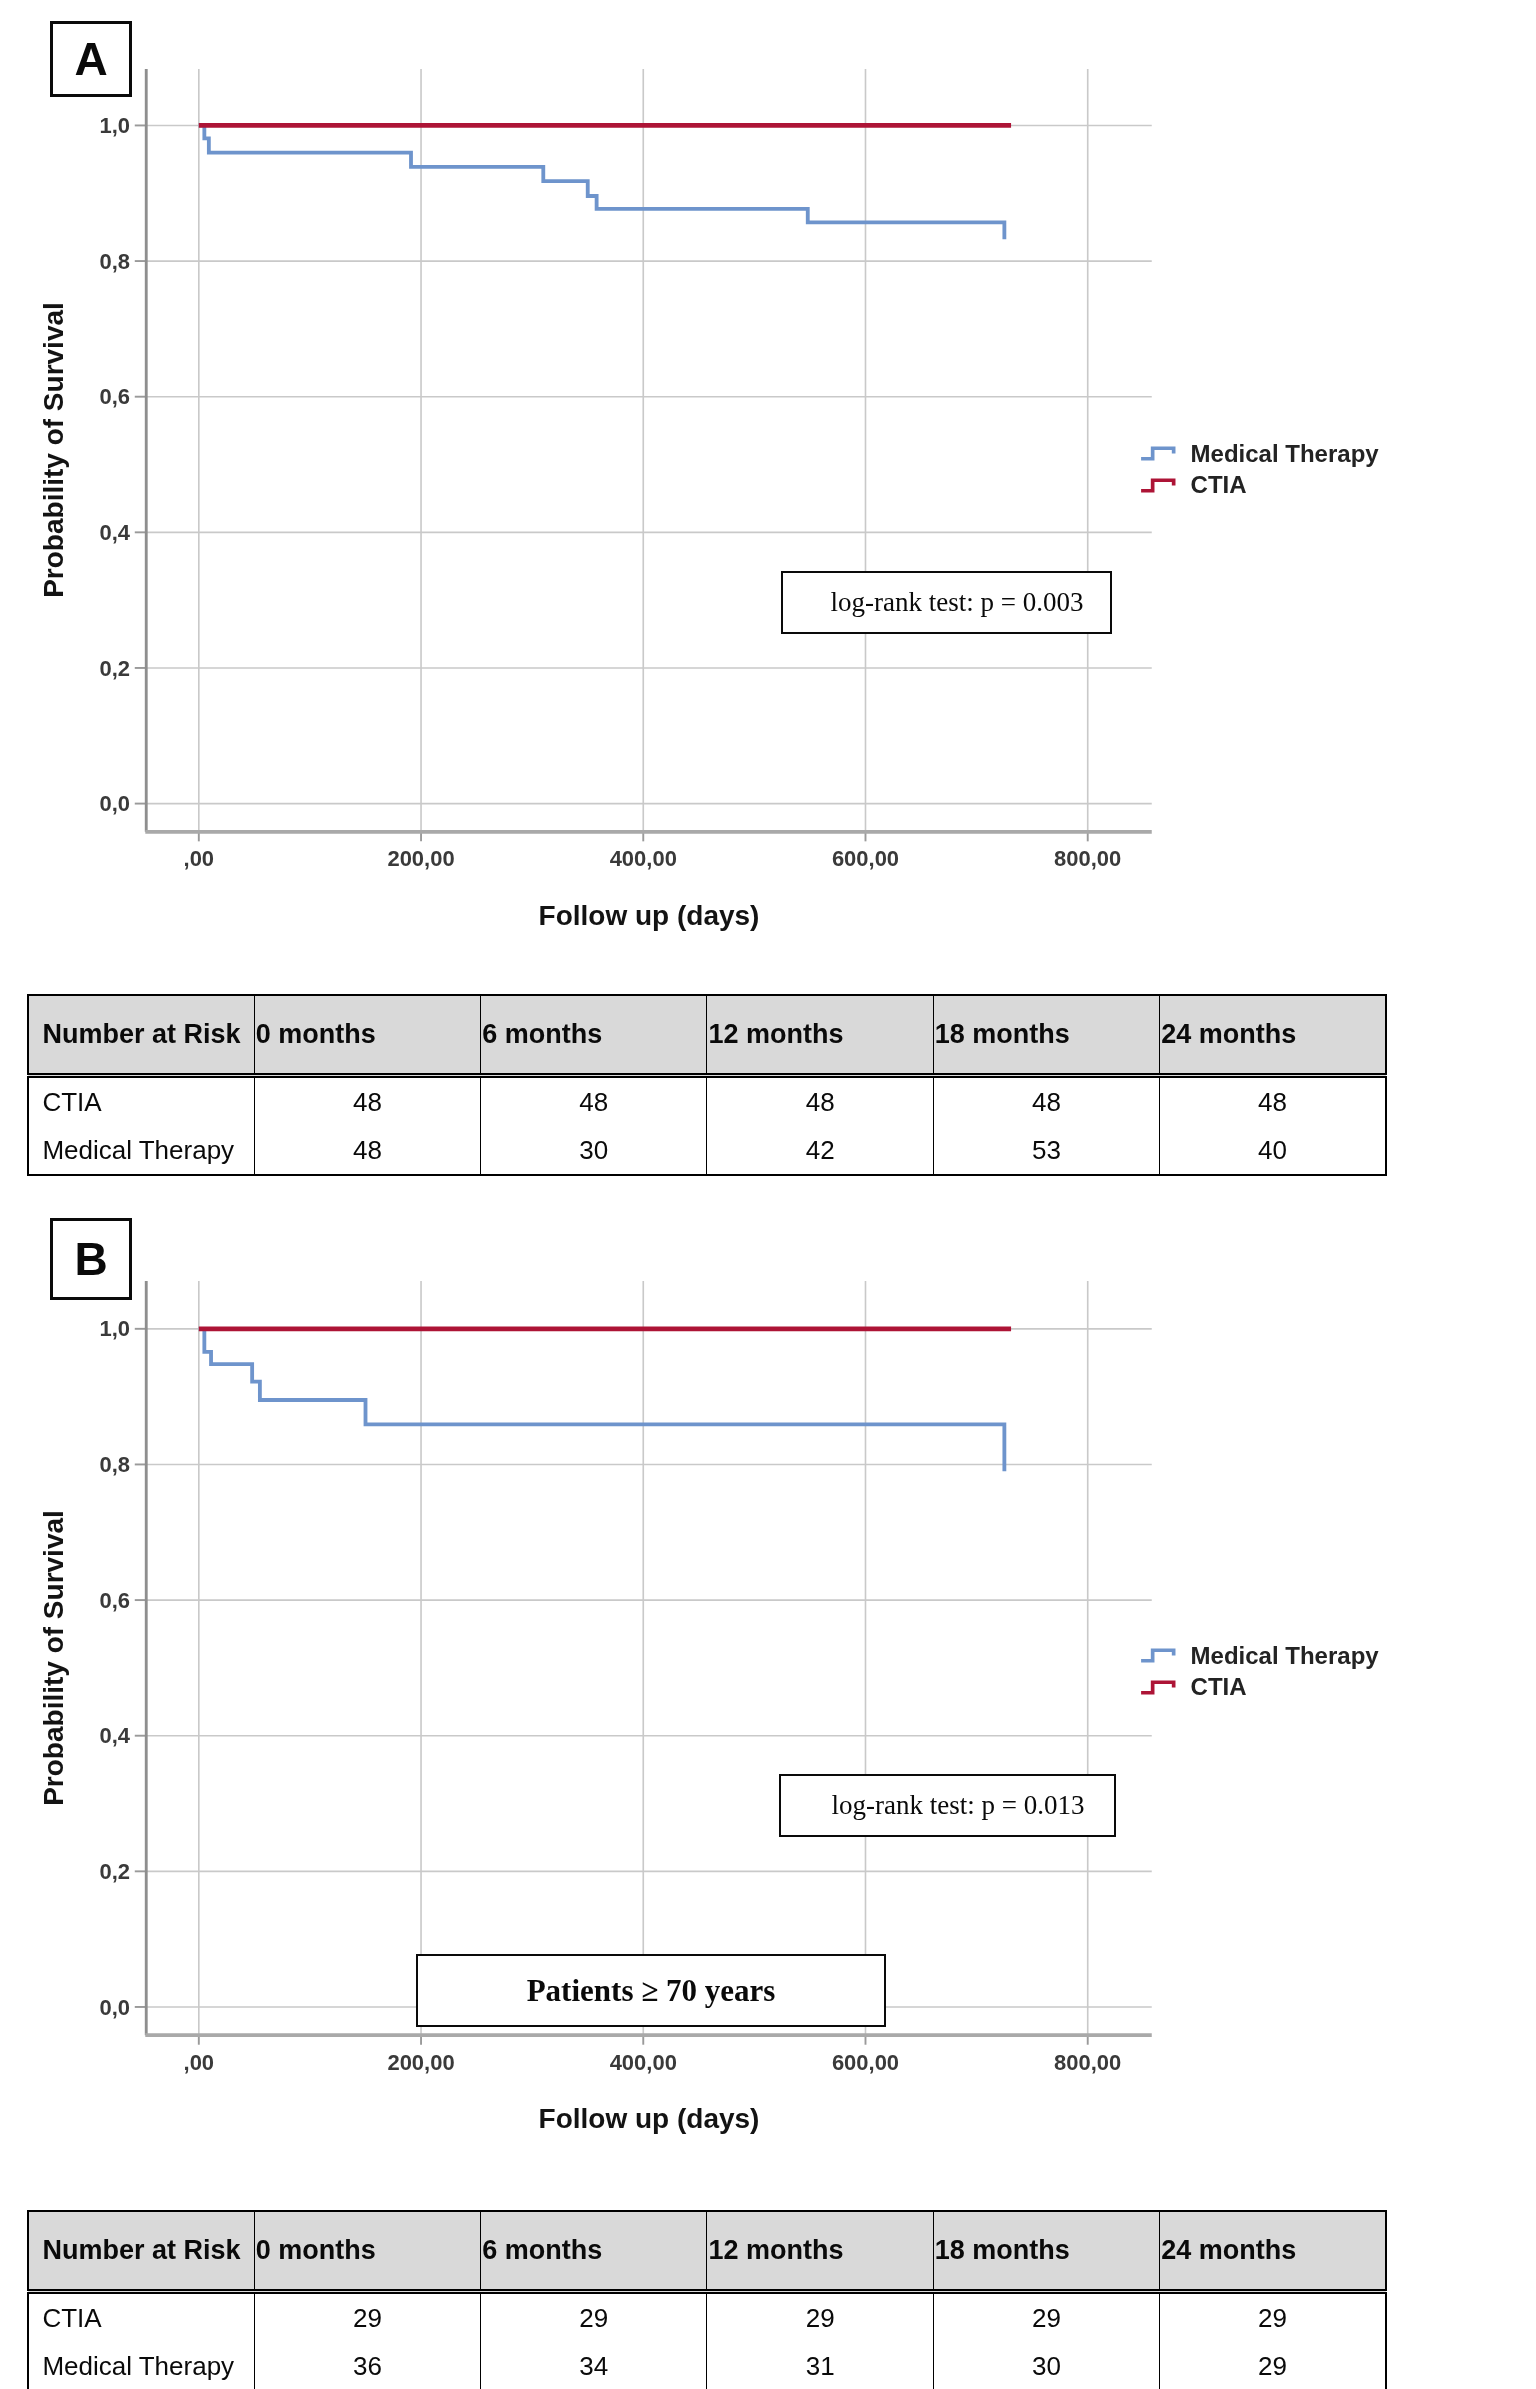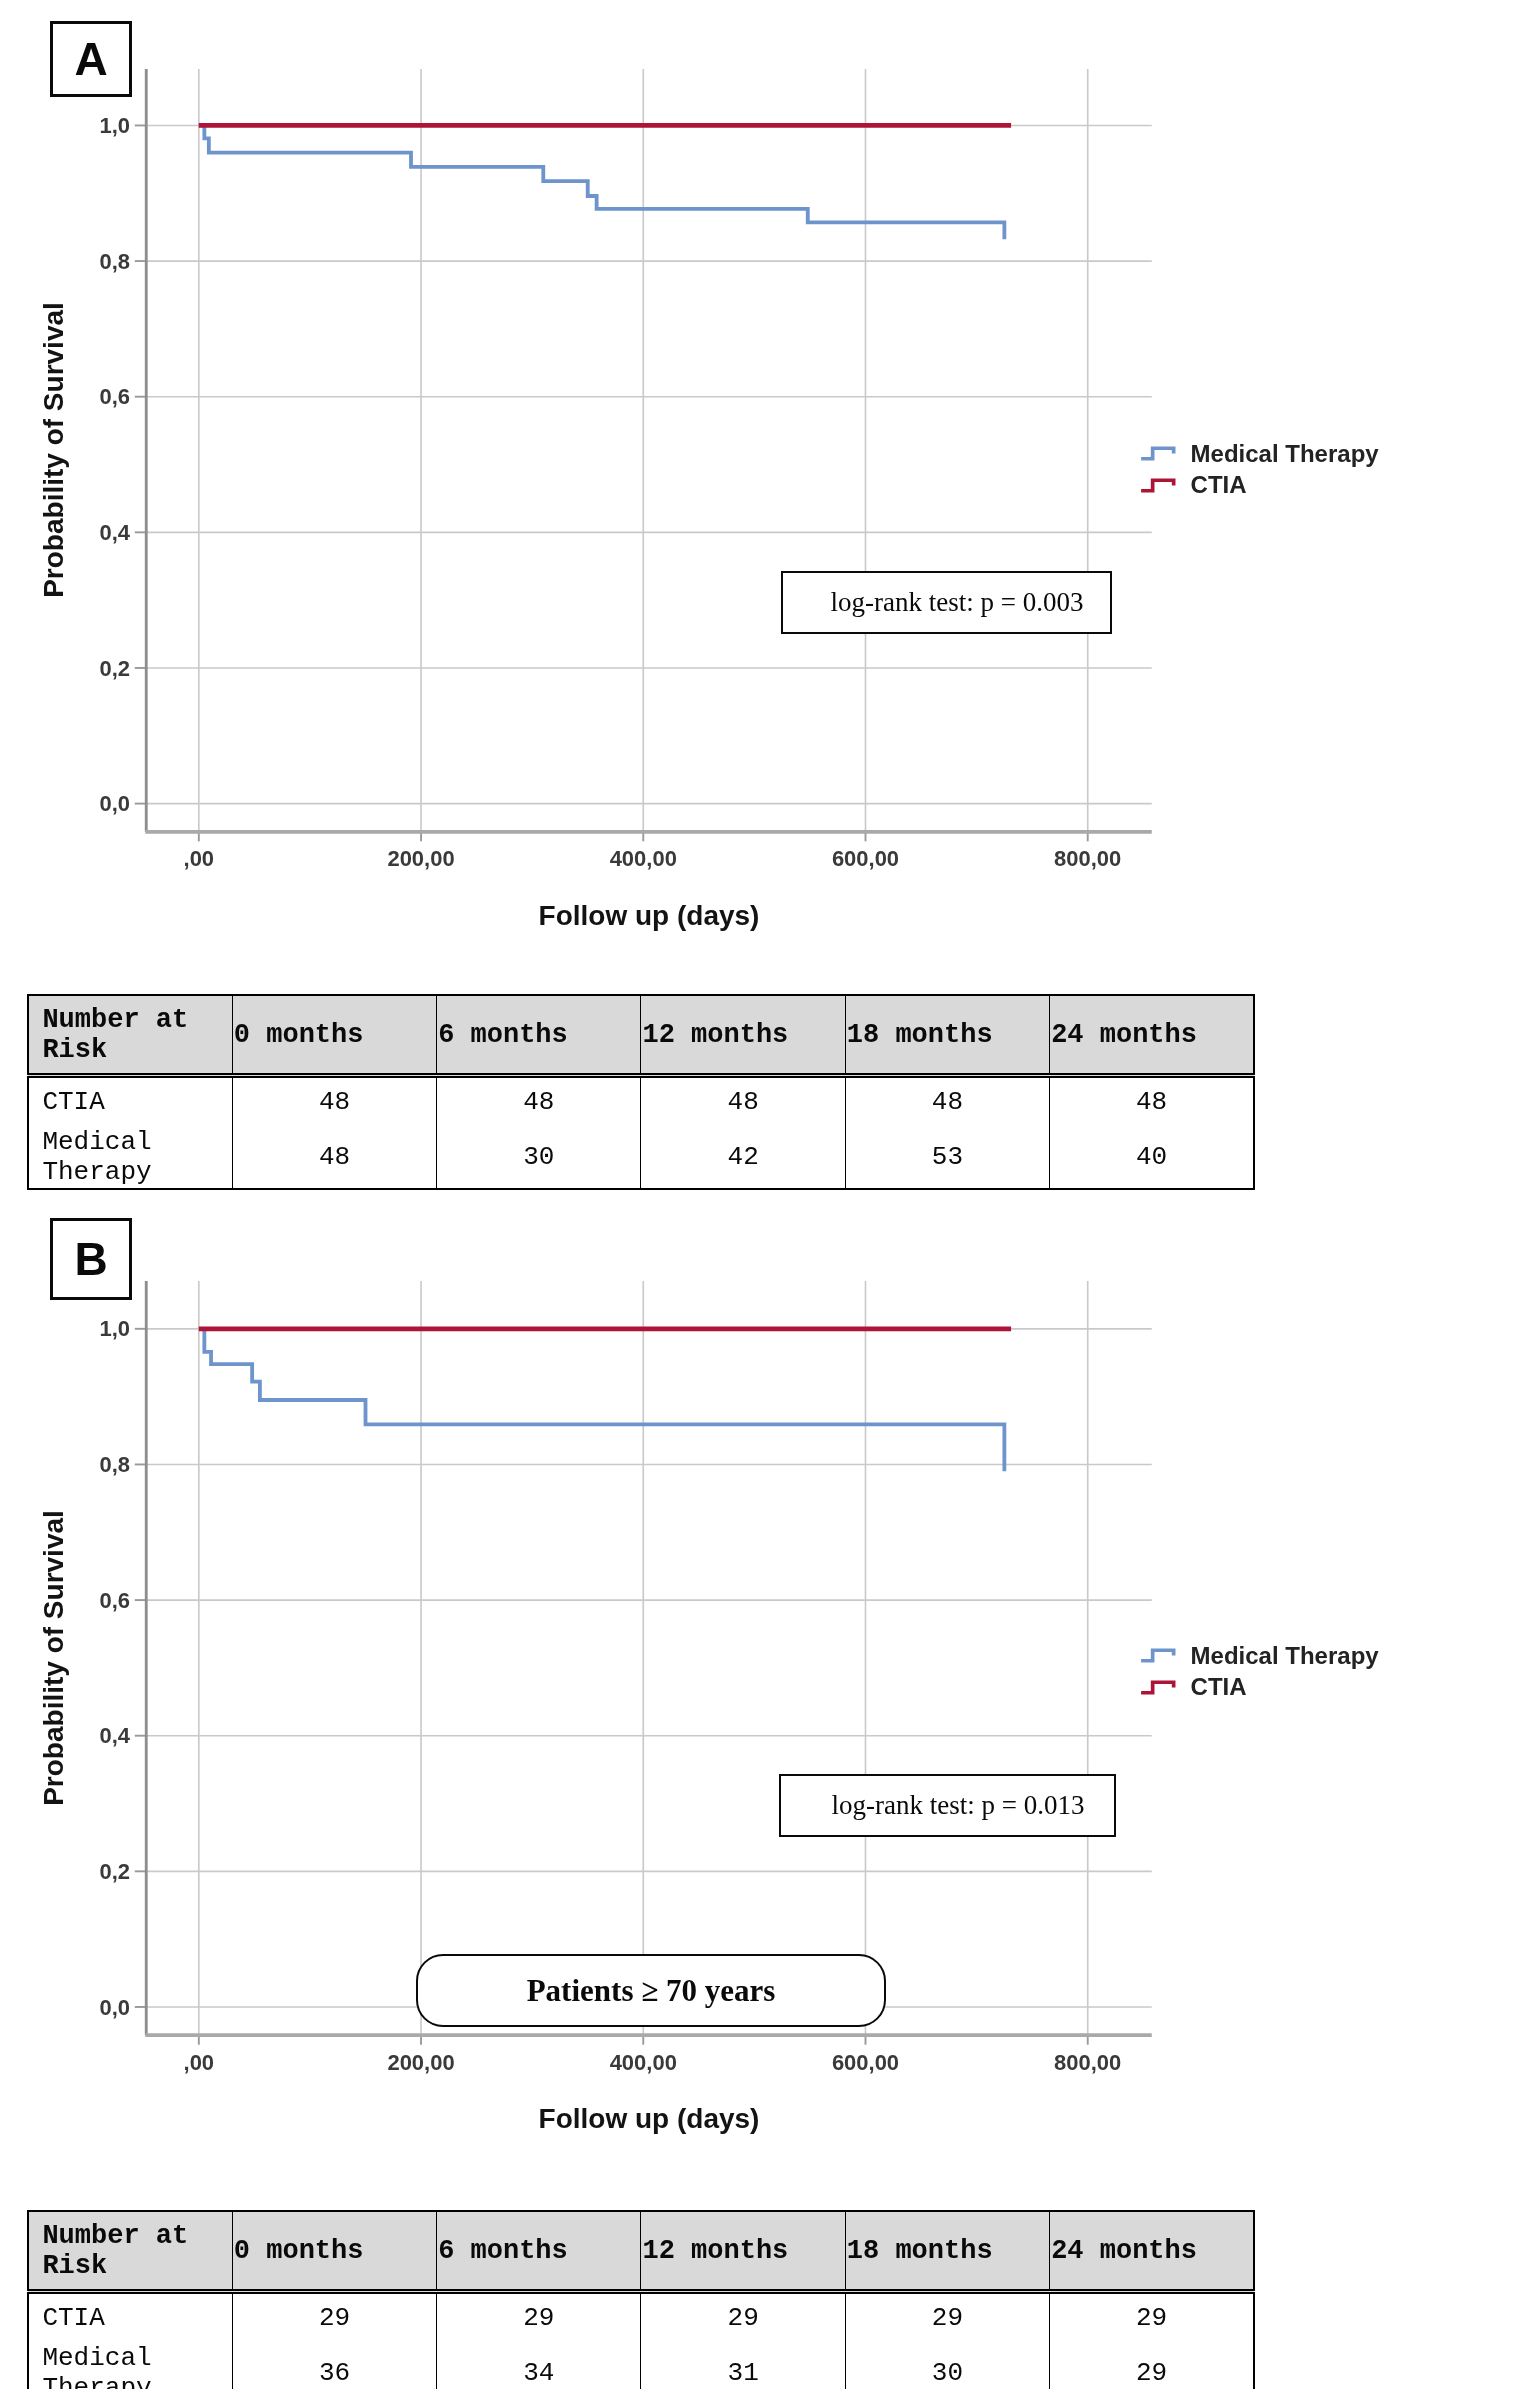--- a/index.html
+++ b/index.html
@@ -15,22 +15,22 @@
   .axis-title-x{transform:translate(-50%,-50%);white-space:nowrap;
         font-weight:bold;font-size:28px;color:#131313;}
   .legend{display:flex;flex-direction:column;gap:6.7px;}
   .legend-row{display:flex;align-items:center;gap:8.6px;height:25px;}
   .legend-row svg{width:44px;height:21px;flex:0 0 auto;}
   .legend-row span{font-size:24px;font-weight:600;color:#232323;white-space:nowrap;}
   .stat-box{border:2.9px solid #0a0a0a;background:#fff;display:flex;align-items:center;justify-content:center;
         font-family:"Liberation Serif",serif;font-size:27px;color:#0a0a0a;white-space:nowrap;padding-left:21px;}
   .title-box{border:2.9px solid #0a0a0a;background:#fff;display:flex;align-items:center;justify-content:center;
         font-family:"Liberation Serif",serif;font-size:31px;font-weight:bold;color:#0a0a0a;white-space:nowrap;}
-  .risk-table{position:absolute;left:27px;width:1228px;border-collapse:collapse;table-layout:fixed;
-        background:#fff;font-family:Liberation Mono, monospace;z-index:2;}
+  .risk-table{position:absolute;left:27px;width:1360px;border-collapse:collapse;table-layout:fixed;
+        background:#fff;font-family:Liberation Sans, sans-serif;z-index:2;}
   .risk-table th{background:#d9d9d9;border:1.9px solid #000;border-bottom:5.7px double #000;
         height:75px;font-size:27px;font-weight:bold;text-align:left;color:#0a0a0a;}
   .risk-table td{border-left:1.9px solid #000;border-right:1.9px solid #000;border-bottom:none;
         height:46px;font-size:26px;text-align:center;color:#0a0a0a;background:#fff;}
   .risk-table th:first-child,.risk-table td:first-child{text-align:left;padding-left:13.4px;}
   .risk-table{border:2.9px solid #000;}
   .risk-table tbody tr:last-child td{border-bottom:2.9px solid #000;}
   .tick-label{font-family:"Liberation Sans",sans-serif;font-weight:600;font-size:23px;fill:#3a3a3a;}
 </style>
 </head>
@@ -190,21 +190,21 @@
     <div class="legend-row">
       <svg viewBox="0 0 40 20">
         <path d="M2 15 H13 V5 H33 V10" fill="none" stroke-width="3.5" stroke="#ad1436"></path>
       </svg>
       <span>CTIA</span>
     </div>
   </div>
 
   <div class="overlay stat-box" style="left:779px;top:1774px;width:312px;height:59px;">log-rank test: p = 0.013</div>
 
-  <div class="overlay title-box" style="left:416px;top:1954px;width:466px;height:69px;border-radius:27px;">Patients ≥ 70 years</div>
+  <div class="overlay title-box" style="left:416px;top:1954px;width:466px;height:69px;">Patients ≥ 70 years</div>
 
   <table class="risk-table" id="risk-table-1" style="top:2210px;">
       <thead>
         <tr>
           <th>Number at Risk</th>
           <th>0 months</th>
           <th>6 months</th>
           <th>12 months</th>
           <th>18 months</th>
           <th>24 months</th>

